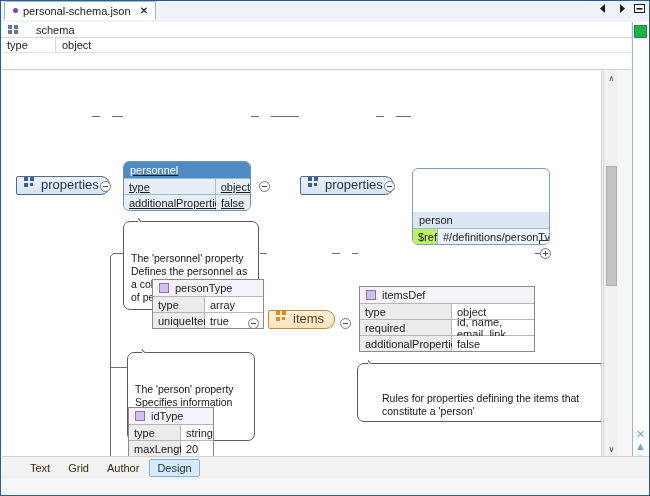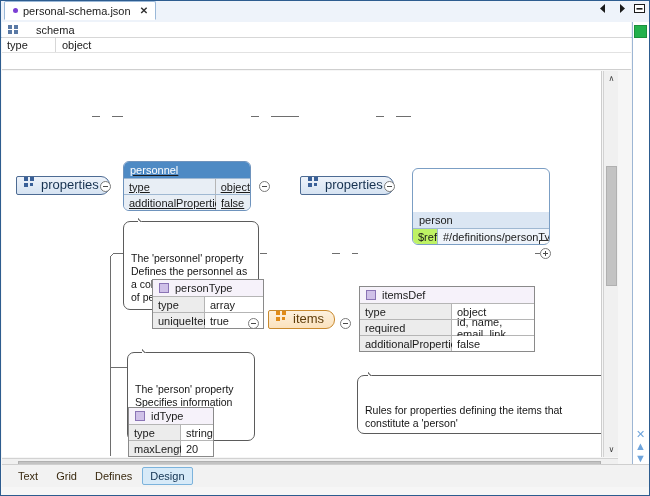--- a/index.html
+++ b/index.html
@@ -215,21 +215,21 @@
     width: 9px; height: 5px; overflow: hidden;
   }
   .bubble .tail::before {
     content: ""; position: absolute; left: 0; top: 1px;
     width: 9px; height: 9px; background: #ffffff;
     border-left: 1px solid #5b5b5b; border-top: 1px solid #5b5b5b;
     transform: rotate(45deg); transform-origin: 0 0;
   }
   #b-personnel { left: 121px; top: 150px; width: 136px; }
   #b-person    { left: 125px; top: 281px; width: 128px; }
-  #b-items     { left: 355px; top: 304px; width: 253px; padding: 2px 7px 3px 7px; }
+  #b-items     { left: 355px; top: 292px; width: 253px; padding: 2px 7px 3px 24px; }
   #b-items .tail { left: 10px; }
 
   
   #vscroll {
     position: absolute; left: 602px; top: 70px; width: 15px; height: 386px;
     background: #f0f0f0; border-left: 1px solid #d2d2d2;
   }
   #vscroll .sbtn {
     position: absolute; left: 0; width: 15px; height: 15px;
     display: flex; align-items: center; justify-content: center;
@@ -269,23 +269,23 @@
     background: #22b14c; border: 1px solid #1a8f3c;
   }
   #ovtools {
     position: absolute; left: 632px; top: 428px; width: 15px;
     display: flex; flex-direction: column; align-items: center; gap: 2px;
   }
   #ovtools span { color: #6ea4dc; font-size: 11px; line-height: 10px; }
 
   
   #modebar {
-    position: absolute; left: 1px; bottom: 8px; width: 647px; height: 23px;
+    position: absolute; left: 1px; bottom: 16px; width: 647px; height: 23px;
     background: #f2f2f2; border-top: 1px solid #cfcfcf;
-    display: flex; align-items: center; gap: 2px; padding-left: 8px;
+    display: flex; align-items: center; gap: 2px; padding-left: 20px;
   }
   .modetab {
     padding: 2px 7px; font-size: 11px; color: #3a2a10;
     border: 1px solid transparent; border-radius: 2px;
   }
   .modetab.active {
     background: #d7eaf8; border-color: #7cb3dc; color: #10304f;
   }
 </style>
 </head>
@@ -499,17 +499,17 @@
   <div id="ovgreen"></div>
   <div id="ovtools">
     <span>✕</span>
     <span>▲</span>
     <span>▼</span>
   </div>
 
   <div id="modebar">
     <div class="modetab">Text</div>
     <div class="modetab">Grid</div>
-    <div class="modetab">Defines</div>
+    <div class="modetab">Author</div>
     <div class="modetab active">Design</div>
   </div>
 
 </div>
 
 </body></html>

